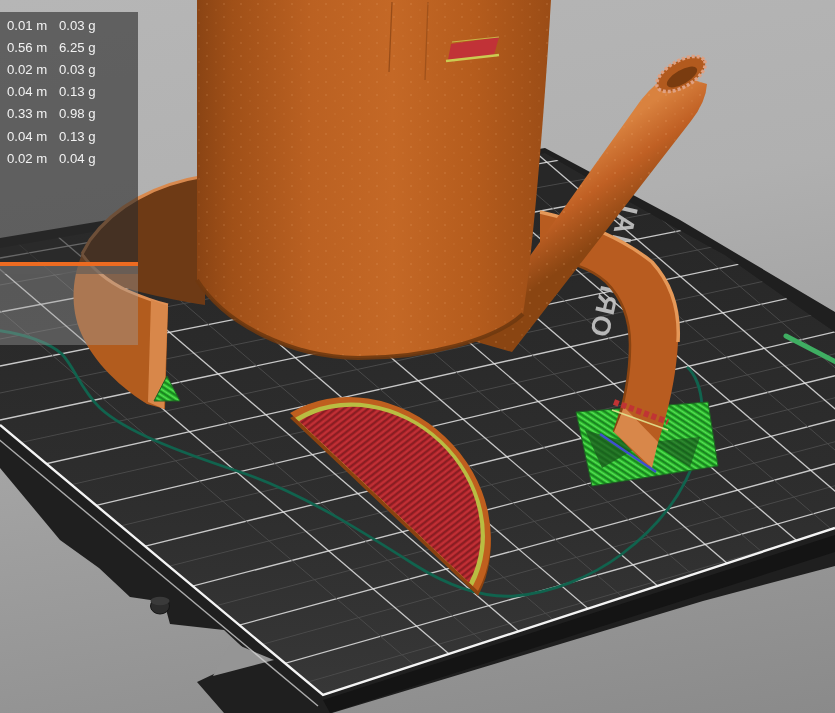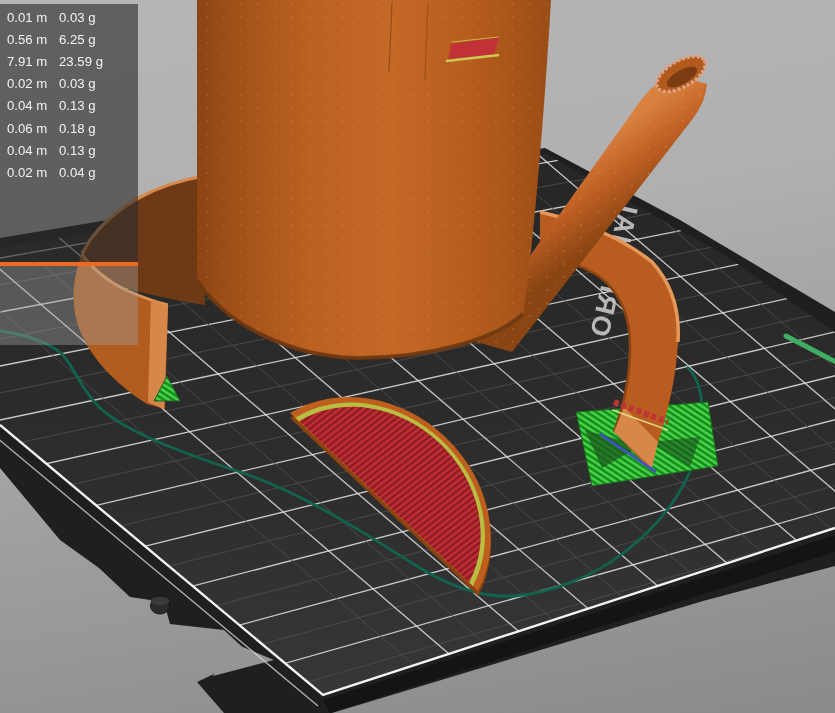--- a/index.html
+++ b/index.html
@@ -4,21 +4,21 @@
 <style>
   html,body{margin:0;padding:0;background:#777;}
   .screen{
     position:relative;width:835px;height:713px;overflow:hidden;
     font-family:"Liberation Sans", sans-serif;
     background:linear-gradient(170deg,#b6b6b6 0%,#b0b0b0 35%,#9e9e9e 65%,#8a8a8a 100%);
   }
   .scene{position:absolute;left:0;top:0;width:835px;height:713px;display:block;}
   
   .legend-panel{
-    position:absolute;left:0;top:4px;width:138px;height:262px;
+    position:absolute;left:0;top:12px;width:138px;height:262px;
     background:rgba(44,44,44,0.62);z-index:10;padding-top:2px;box-sizing:border-box;
   }
   .l-row{height:22.2px;display:flex;align-items:center;color:#f2f2f2;font-size:13.2px;}
   .l-m{width:52px;margin-left:7px;white-space:nowrap;}
   .l-g{white-space:nowrap;}
   .accent-line{
     position:absolute;left:0;top:262px;width:138px;height:4px;
     background:var(--accent,#ED6B21);z-index:10;
   }
   .legend-veil{
@@ -218,34 +218,30 @@
     <div class="legend-rows" id="legend-rows">
         <div class="l-row">
           <span class="l-m">0.01 m</span>
           <span class="l-g">0.03 g</span>
         </div>
         <div class="l-row">
           <span class="l-m">0.56 m</span>
           <span class="l-g">6.25 g</span>
         </div>
         <div class="l-row">
-          <span class="l-m">7.91 m</span>
-          <span class="l-g">23.59 g</span>
-        </div>
-        <div class="l-row">
           <span class="l-m">0.02 m</span>
           <span class="l-g">0.03 g</span>
         </div>
         <div class="l-row">
           <span class="l-m">0.04 m</span>
           <span class="l-g">0.13 g</span>
         </div>
         <div class="l-row">
-          <span class="l-m">0.06 m</span>
-          <span class="l-g">0.18 g</span>
+          <span class="l-m">0.33 m</span>
+          <span class="l-g">0.98 g</span>
         </div>
         <div class="l-row">
           <span class="l-m">0.04 m</span>
           <span class="l-g">0.13 g</span>
         </div>
         <div class="l-row">
           <span class="l-m">0.02 m</span>
           <span class="l-g">0.04 g</span>
         </div>
       </div>

